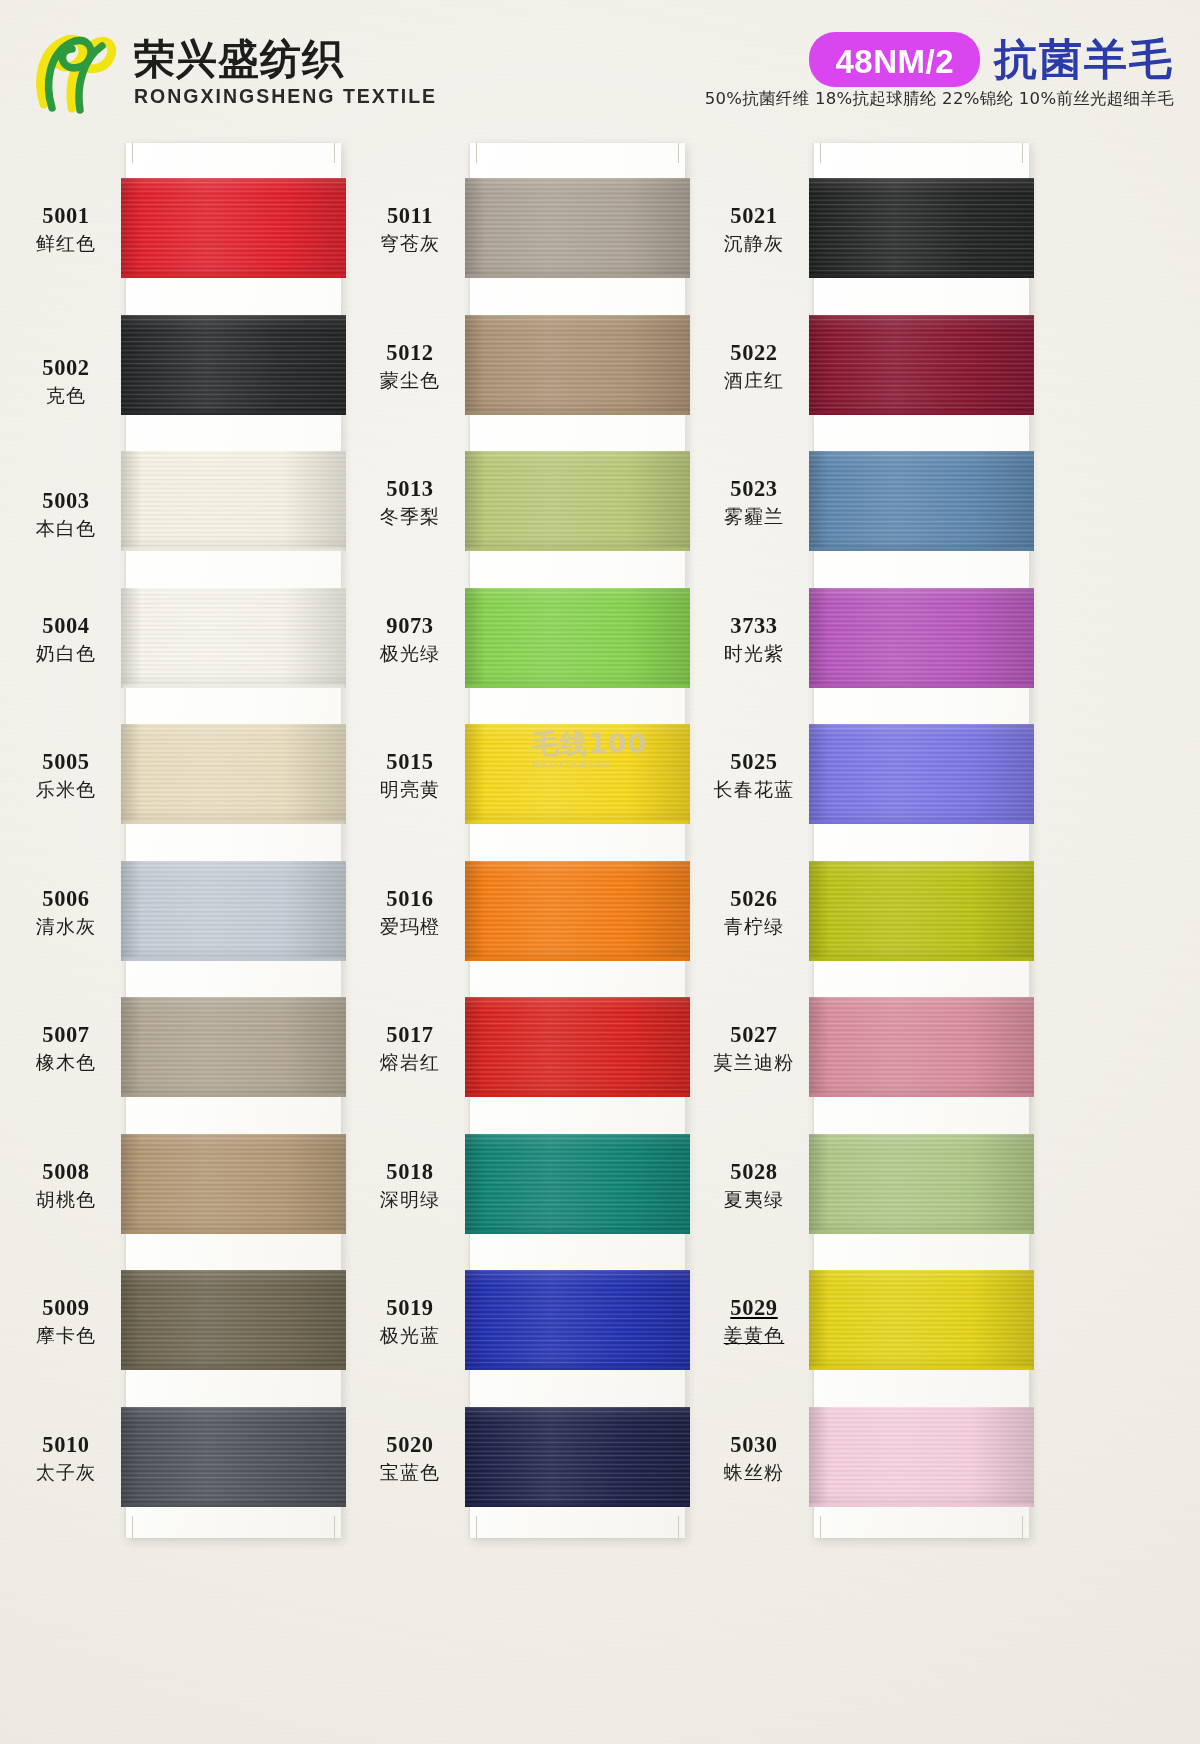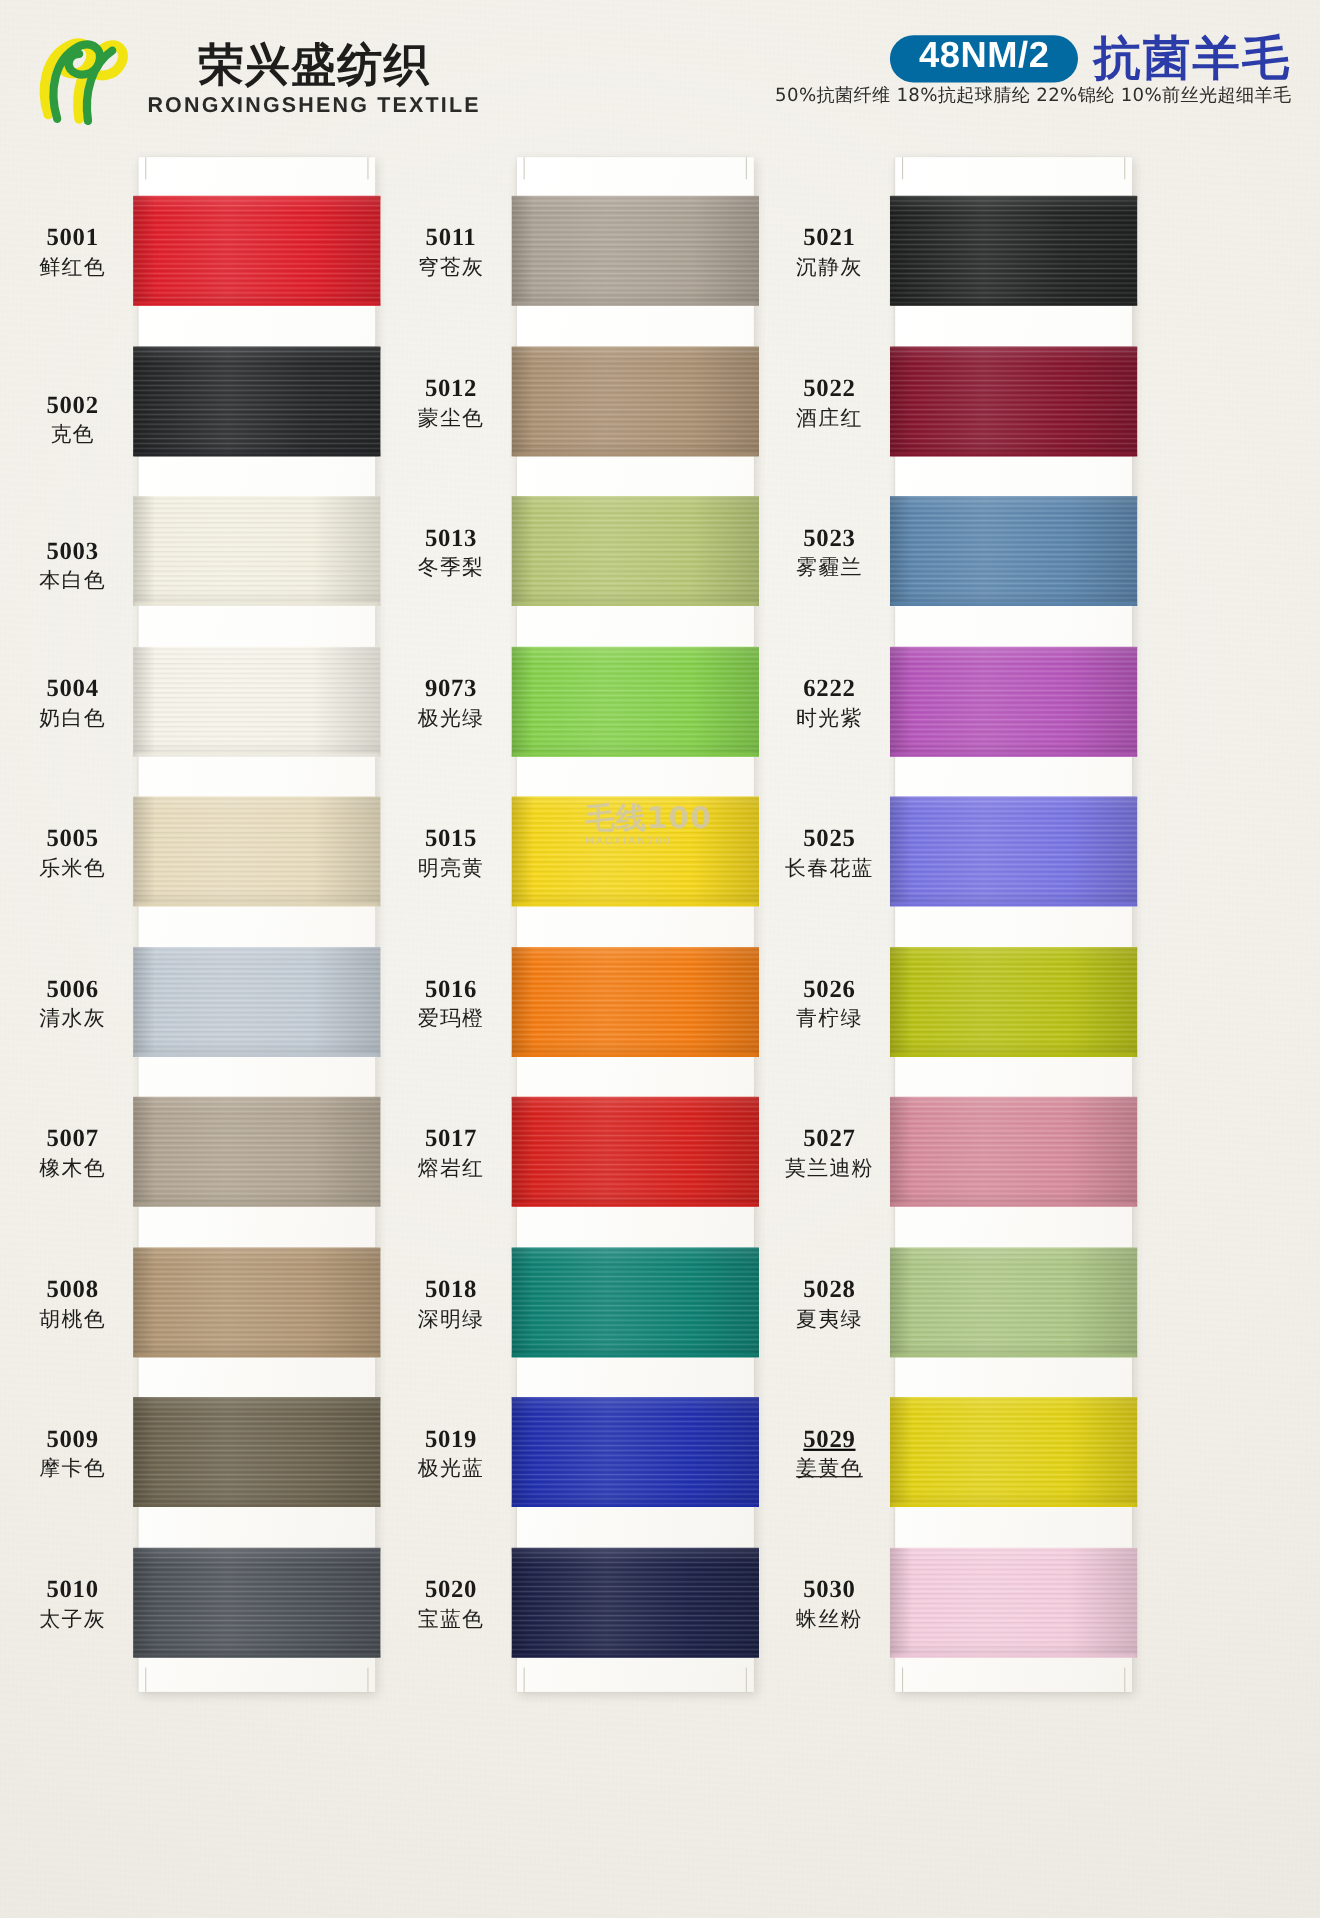--- a/index.html
+++ b/index.html
@@ -41,21 +41,20 @@
     height: 135px;
     z-index: 5;
   }
   .brand {
     position: absolute;
     left: 28px;
     top: 30px;
     display: flex;
     align-items: center;
     gap: 14px;
-    text-align: center;
   }
   .brand-mark {
     width: 92px;
     height: 84px;
     position: relative;
     flex: none;
   }
   .brand-text {
     display: flex;
     flex-direction: column;
@@ -86,26 +85,26 @@
     width: 640px;
     text-align: right;
   }
   .spec-row {
     display: flex;
     align-items: center;
     justify-content: flex-end;
     gap: 14px;
   }
   .spec-badge {
-    background: #0369a1;
+    background: #d946ef;
     color: #ffffff;
     font-size: 33px;
     font-weight: bold;
     letter-spacing: .5px;
-    padding: 0 26px 6px 26px;
+    padding: 12px 26px 6px 26px;
     border-radius: 26px;
     font-family: "Liberation Sans", sans-serif;
     line-height: 1.12;
     white-space: nowrap;
   }
   .spec-title {
     color: #2b3ca8;
     font-size: 43px;
     font-weight: bold;
     letter-spacing: 2px;
@@ -514,21 +513,21 @@
       <div class="label label-left" style="top: 335px;">
         <div class="code">5023</div>
         <div class="cname">雾霾兰</div>
       </div>
       <div class="swatch" style="top: 447.5px; height: 100px; --c: #b757bc;">
         <div class="fuzz-top"></div>
         <div class="swatch-inner"></div>
         <div class="fuzz-bot"></div>
       </div>
       <div class="label label-left" style="top: 471.5px;">
-        <div class="code">6222</div>
+        <div class="code">3733</div>
         <div class="cname">时光紫</div>
       </div>
       <div class="swatch" style="top: 584px; height: 100px; --c: #7a76e4;">
         <div class="fuzz-top"></div>
         <div class="swatch-inner"></div>
         <div class="fuzz-bot"></div>
       </div>
       <div class="label label-left" style="top: 608px;">
         <div class="code">5025</div>
         <div class="cname">长春花蓝</div>

